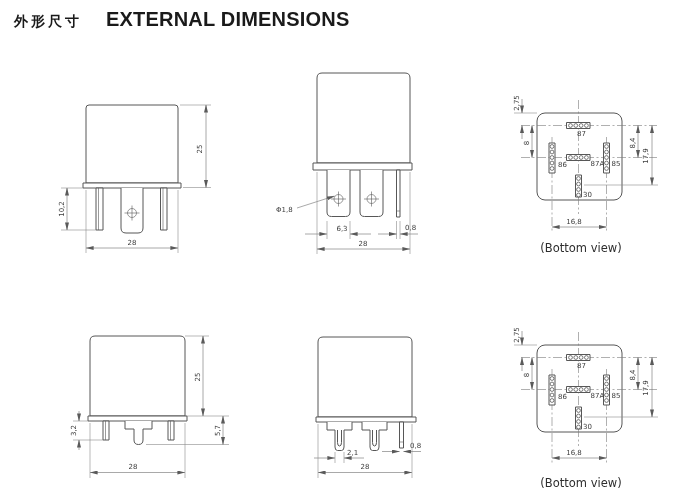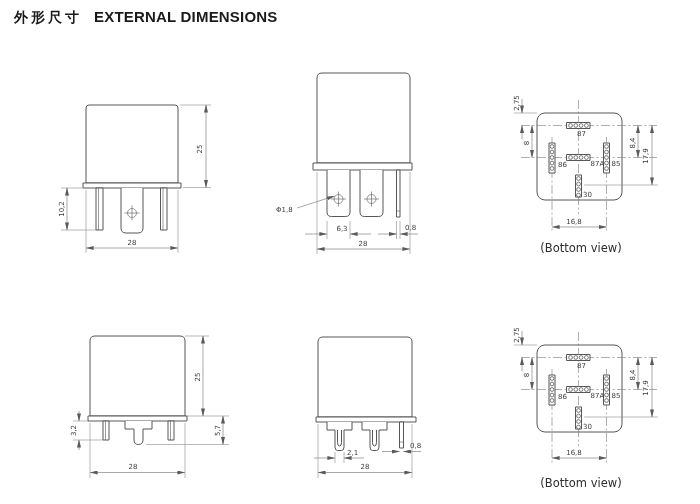--- a/index.html
+++ b/index.html
@@ -1,20 +1,20 @@
 <!DOCTYPE html>
 <html><head>
 <meta charset="utf-8">
 <style>
   html,body{margin:0;padding:0;background:#ffffff;}
   .page{position:relative;width:700px;height:504px;background:#ffffff;overflow:hidden;
         font-family:"Liberation Sans","DejaVu Sans",sans-serif;}
-  .hdr{position:absolute;left:14px;top:8px;display:flex;align-items:baseline;gap:12px;}
+  .hdr{position:absolute;left:14px;top:8px;display:flex;align-items:baseline;gap:24px;}
   .hdr .cn{font-size:14px;font-weight:bold;color:#1a1a1a;letter-spacing:3px;}
-  .hdr .en{font-size:15px;font-weight:bold;color:#1a1a1a;letter-spacing:0.2px;}
+  .hdr .en{font-size:20px;font-weight:bold;color:#1a1a1a;letter-spacing:0.2px;}
   svg{position:absolute;left:0;top:0;}
   .o  {fill:none;stroke:#575757;stroke-width:1;stroke-linejoin:round;}
   .of {fill:#ffffff;stroke:#575757;stroke-width:1;stroke-linejoin:round;}
   .d  {fill:none;stroke:#7a7a7a;stroke-width:0.65;}
   .e  {fill:none;stroke:#8a8a8a;stroke-width:0.6;}
   .c  {fill:none;stroke:#7a7a7a;stroke-width:0.6;stroke-dasharray:9 2.5 2 2.5;}
   .h  {fill:none;stroke:#575757;stroke-width:0.6;}
   .rv {fill:#ffffff;stroke:#575757;stroke-width:0.8;}
   .t  {font-family:"DejaVu Sans","Liberation Sans",sans-serif;font-size:7px;fill:#3c3c3c;}
   .tc {font-family:"DejaVu Sans","Liberation Sans",sans-serif;font-size:11.5px;fill:#2e2e2e;}

